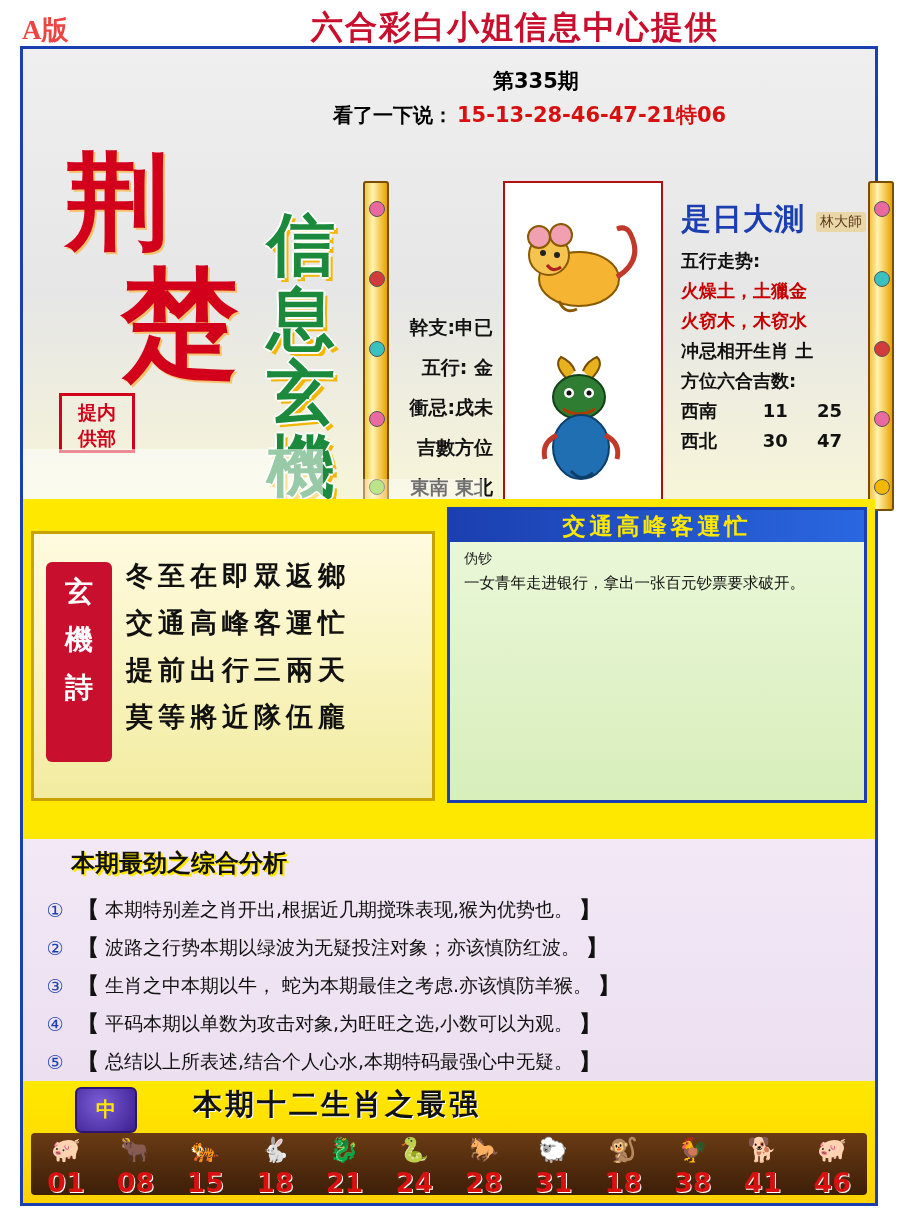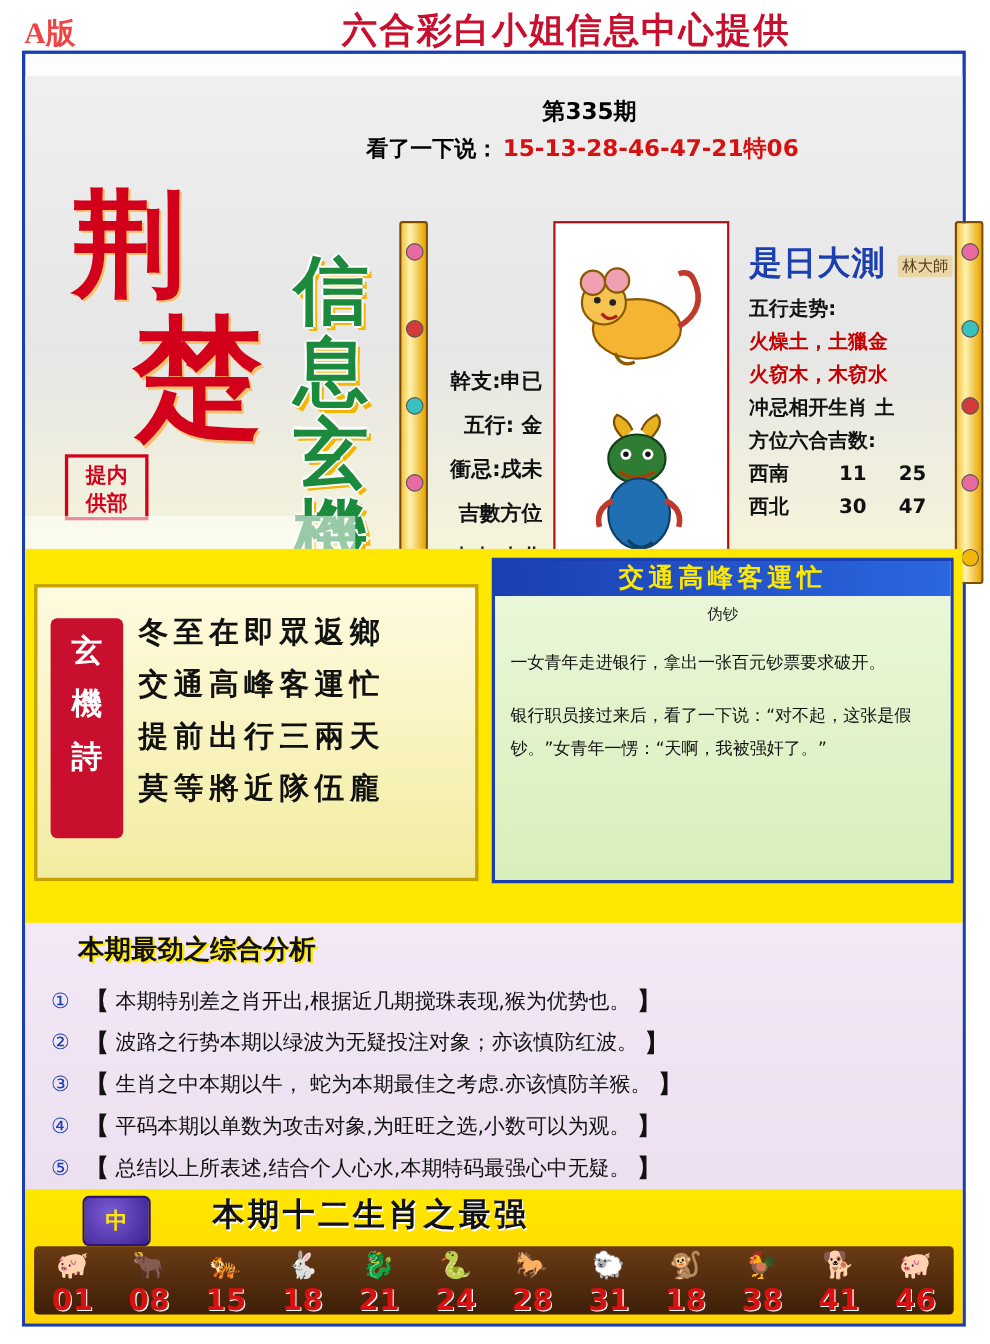--- a/index.html
+++ b/index.html
@@ -24,21 +24,20 @@
   
   .frame{
     position:absolute;left:20px;top:46px;width:858px;height:1160px;
     border:3px solid #1b3fb0;background:#fdfdfd;box-sizing:border-box;
   }
 
   
   .header-block{
     position:absolute;left:0;top:0;width:852px;height:450px;
     background:linear-gradient(180deg,#efefef 0%,#e6e6e6 55%,#f7f5d8 100%);
-    margin-top:20px;
   }
   .issue{
     position:absolute;left:470px;top:18px;font-size:21px;font-weight:bold;color:#000;
   }
   .last-result{
     position:absolute;left:310px;top:52px;font-size:20px;font-weight:bold;color:#000;
     white-space:nowrap;
   }
   .last-result .nums{color:#d81010;font-size:21px;margin-left:4px;}
 
@@ -148,21 +147,21 @@
     position:absolute;left:0;top:0;width:414px;height:32px;
     background:linear-gradient(90deg,#1b3fb0,#2a67e0);
     color:#ffe800;font-size:23px;font-weight:bold;text-align:center;line-height:32px;
     letter-spacing:4px;
   }
   .joke-body{
     position:absolute;left:0;top:32px;width:414px;height:258px;
     background:linear-gradient(180deg,#eaf7d8,#d8eebb);
     padding:8px 14px;box-sizing:border-box;
   }
-  .joke-h{font-size:14px;text-align:center;color:#222;margin-bottom:19px;}
+  .joke-h{font-size:14px;text-align:left;color:#222;margin-bottom:0;}
   .joke-p{font-size:15.5px;line-height:30px;color:#111;text-indent:0;}
 
   
   .analysis{
     position:absolute;left:0;top:790px;width:852px;height:242px;
     background:linear-gradient(180deg,#f3e8f6,#ece0f0);
   }
   .an-title{
     position:absolute;left:48px;top:8px;font-size:24px;font-weight:bold;color:#111;
     font-family:"DejaVu Serif","Liberation Serif",serif;
@@ -335,21 +334,20 @@
           <div class="poem-line">提前出行三兩天</div>
           <div class="poem-line">莫等將近隊伍龐</div>
         </div>
       </div>
 
       <div class="joke-box">
         <div class="joke-title-bar">交通高峰客運忙</div>
         <div class="joke-body">
           <div class="joke-h">伪钞</div>
           <div class="joke-p">一女青年走进银行，拿出一张百元钞票要求破开。</div>
-          <div class="joke-p" style="margin-top:18px;">银行职员接过来后，看了一下说：“对不起，这张是假钞。”女青年一愣：“天啊，我被强奸了。”</div>
         </div>
       </div>
     </div>
 
     <div class="analysis">
       <div class="an-title">本期最劲之综合分析</div>
       <div class="an-list">
 
         <div class="an-row">
           <span class="an-idx">①</span>

